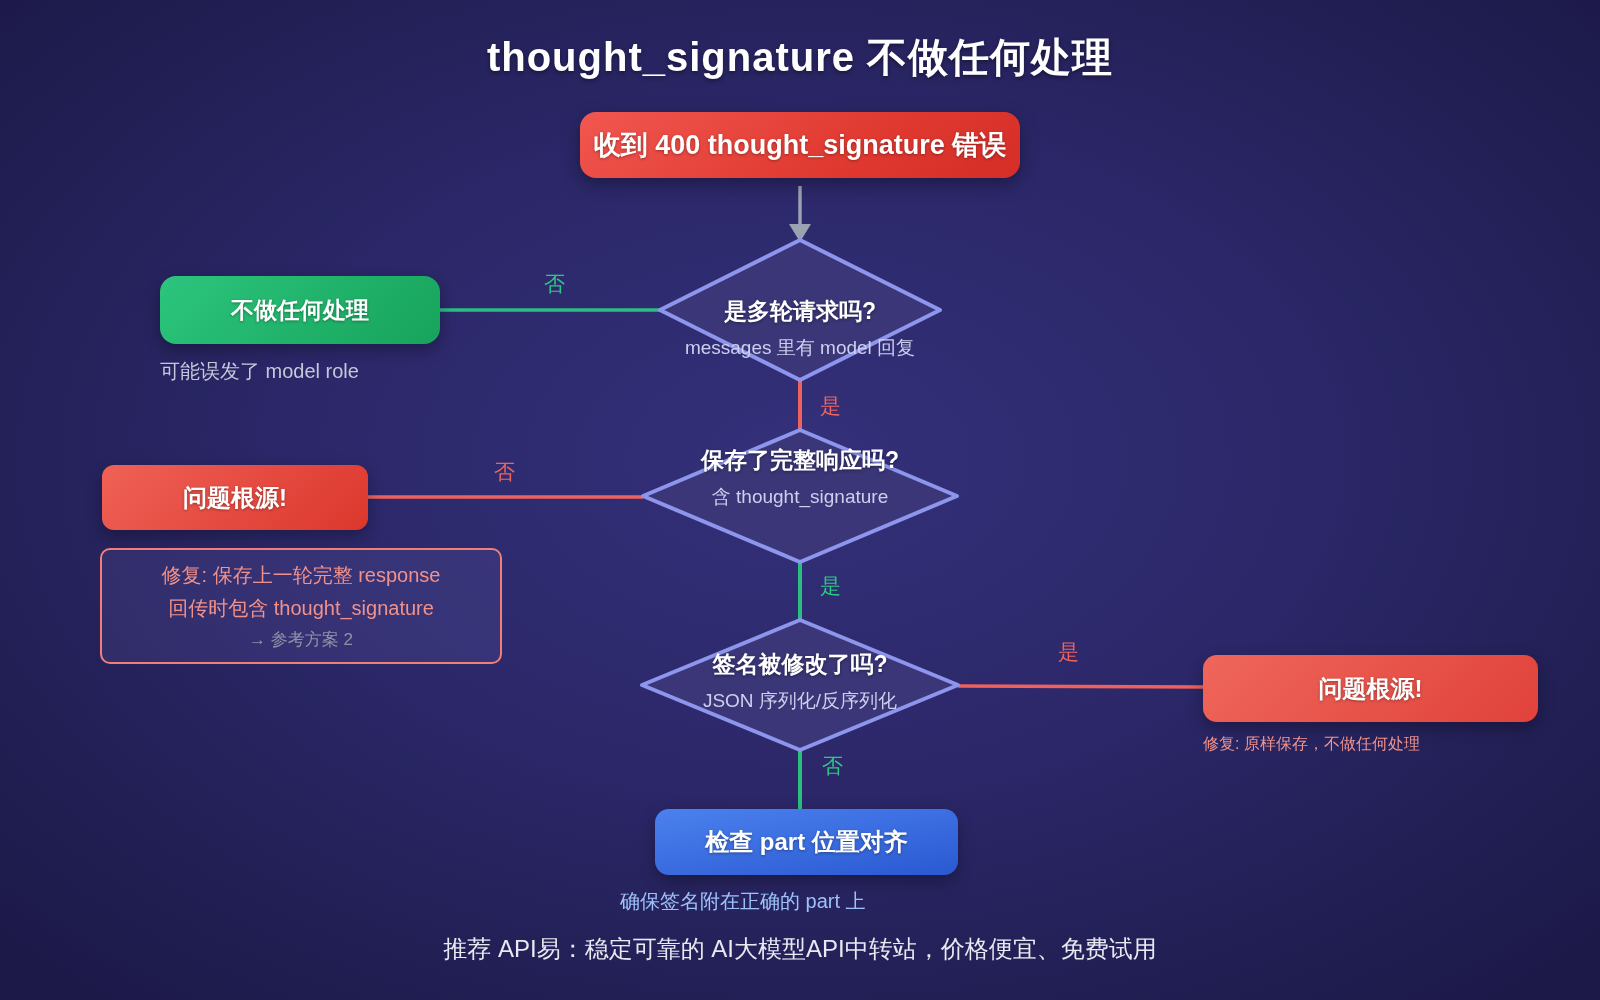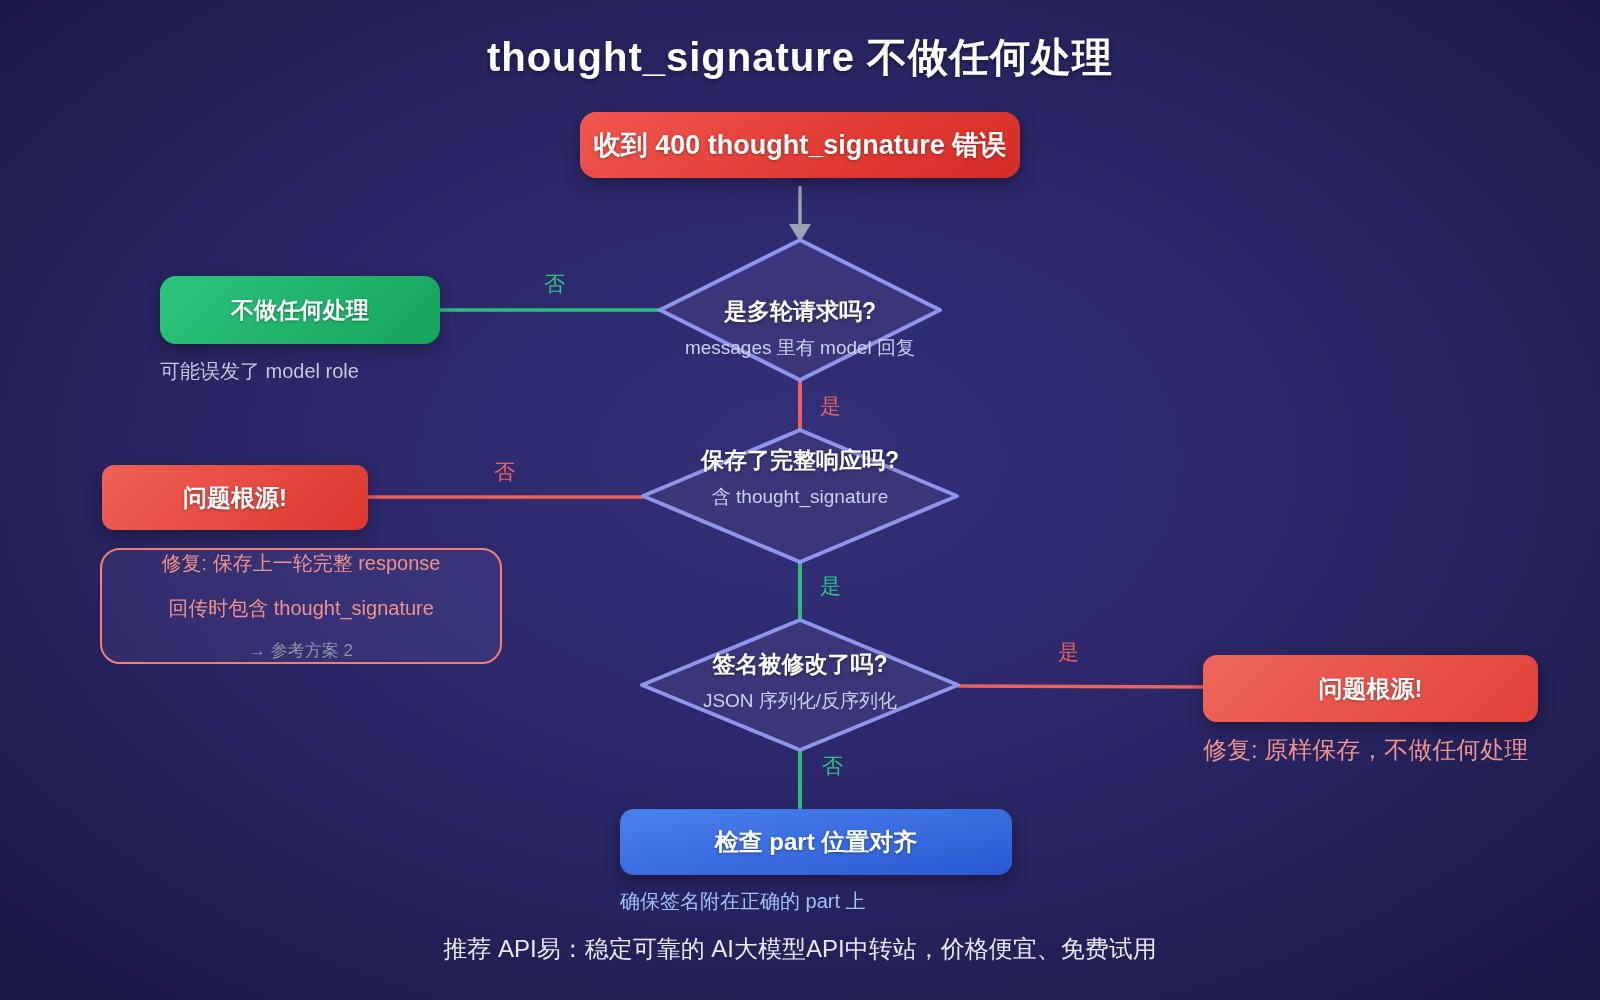--- a/index.html
+++ b/index.html
@@ -36,45 +36,45 @@
     left:102px;top:465px;width:266px;height:65px;border-radius:12px;
     background:linear-gradient(135deg,#ef6156 0%,#dc372d 100%);
     font-size:24px;box-shadow:0 6px 16px rgba(0,0,0,0.3);
   }
   .red-box-2{
     left:1203px;top:655px;width:335px;height:67px;border-radius:14px;
     background:linear-gradient(135deg,#ef665b 0%,#e0423a 100%);
     font-size:24px;box-shadow:0 6px 16px rgba(0,0,0,0.3);
   }
   .blue-box{
-    left:620px;top:809px;width:392px;height:66px;border-radius:14px;
+    left:655px;top:809px;width:303px;height:66px;border-radius:14px;
     background:linear-gradient(170deg,#4b81ee 0%,#2a59d2 100%);
     font-size:24px;box-shadow:0 6px 16px rgba(0,0,0,0.3);
   }
   .fix-box{
-    left:100px;top:548px;width:398px;height:112px;border-radius:20px;z-index:2;
+    left:100px;top:548px;width:398px;height:112px;border-radius:10px;z-index:2;
     border:2px solid #f07f75;background:rgba(136,128,215,0.12);
-    display:flex;flex-direction:column;align-items:center;justify-content:space-between;
+    display:flex;flex-direction:column;align-items:center;justify-content:center;
     gap:6px;text-align:center;
   }
   .fix-line{font-size:20px;color:#f2918a;white-space:nowrap;}
   .fix-ref{font-size:17px;color:#8e93a8;white-space:nowrap;}
   .diamond-text{
     z-index:2;width:500px;display:flex;flex-direction:column;align-items:center;
     gap:8px;text-align:center;
   }
   .dq{font-size:23px;font-weight:700;color:#ffffff;white-space:nowrap;
       text-shadow:0 1px 3px rgba(0,0,0,0.4);}
   .dsub{font-size:19px;color:#ccd0ee;white-space:nowrap;}
   .edge-label{z-index:2;font-size:21px;font-weight:400;white-space:nowrap;}
   .lbl-green{color:#2dc984;}
   .lbl-red{color:#ee645e;}
   .note{z-index:2;text-align:left;white-space:nowrap;}
   .green-note{left:160px;top:358px;width:280px;font-size:20px;color:#c6c8da;}
-  .red-note{left:1203px;top:734px;width:335px;font-size:24px;color:#f0938b;}
+  .red-note{left:1203px;top:734px;width:335px;font-size:16px;color:#f0938b;}
   .blue-note{left:620px;top:888px;width:360px;font-size:20px;color:#9dc1f8;}
   .footer{left:0;top:933px;width:1600px;font-size:24px;color:#e9e9f2;
           text-align:center;z-index:2;white-space:nowrap;}
 </style>
 </head>
 <body>
 
 <div class="stage">
 
   <svg class="wires" width="1600" height="1000" viewBox="0 0 1600 1000">

